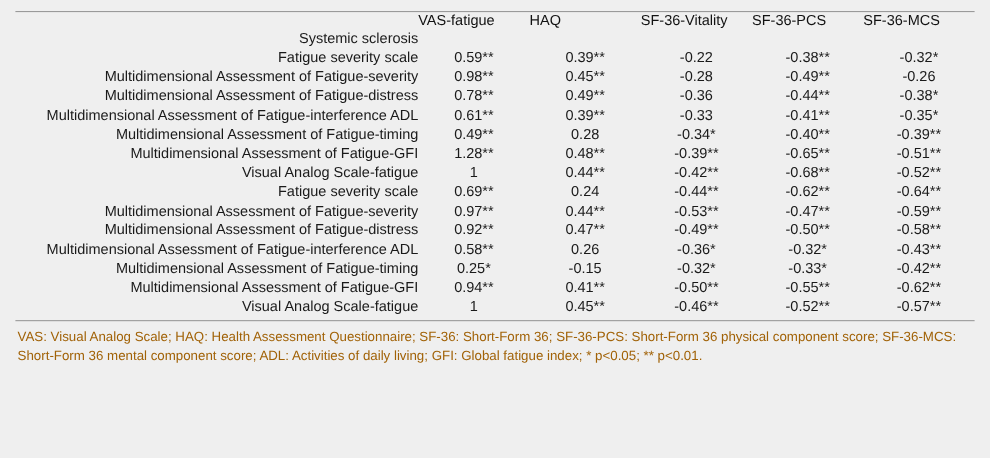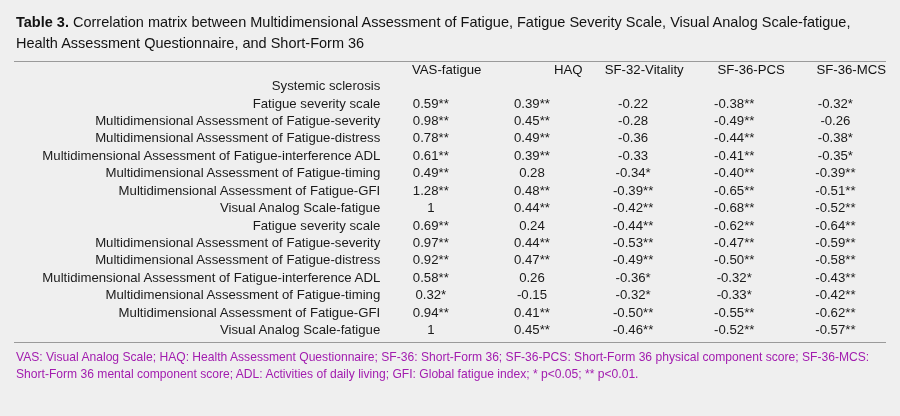--- a/index.html
+++ b/index.html
@@ -43,21 +43,21 @@
     border-collapse: collapse;
     font-size: 13.2px;
     table-layout: fixed;
   }
   table.matrix th, table.matrix td {
     padding: 0;
     font-weight: normal;
     vertical-align: bottom;
   }
   thead th {
-    text-align: right;
+    text-align: left;
     padding: 7px 0 7px 0;
     font-size: 13.2px;
     color: #121212;
   }
   thead th.col-label {
     text-align: left;
   }
   tbody td {
     padding: 1.5px 0;
     line-height: 1.32;
@@ -75,52 +75,49 @@
   }
   tr.item td.rowlabel {
     padding-left: 18px;
   }
   .colw-label { width: 42%; }
   .colw-v { width: 11.6%; }
   .footnote {
     font-size: 12.1px;
     line-height: 1.38;
     padding: 6px 2px 0 2px;
-    color: #a21caf;
+    color: #a16207;
   }
   .spacer-line {
     height: 4px;
   }
 </style>
 </head>
 <body>
 
 <div class="table-wrap">
 
-  <div class="caption">
-    <span class="cap-label">Table 3.</span><span> Correlation matrix between Multidimensional Assessment of Fatigue, Fatigue Severity Scale, Visual Analog Scale-fatigue, Health Assessment Questionnaire, and Short-Form 36</span>
-  </div>
 
   <hr class="rule">
 
   <table class="matrix">
     <colgroup>
       <col class="colw-label">
       <col class="colw-v">
       <col class="colw-v">
       <col class="colw-v">
       <col class="colw-v">
       <col class="colw-v">
     </colgroup>
     <thead>
       <tr>
         <th class="col-label"></th>
         <th>VAS-fatigue</th>
         <th>HAQ</th>
-        <th>SF-32-Vitality</th>
+        <th>SF-36-Vitality</th>
         <th>SF-36-PCS</th>
         <th>SF-36-MCS</th>
       </tr>
     </thead>
     <tbody>
       <tr class="group">
         <td class="rowlabel">Systemic sclerosis</td>
         <td class="val"></td>
         <td class="val"></td>
         <td class="val"></td>
@@ -213,21 +210,21 @@
       <tr class="item">
         <td class="rowlabel">Multidimensional Assessment of Fatigue-interference ADL</td>
         <td class="val">0.58**</td>
         <td class="val">0.26</td>
         <td class="val">-0.36*</td>
         <td class="val">-0.32*</td>
         <td class="val">-0.43**</td>
       </tr>
       <tr class="item">
         <td class="rowlabel">Multidimensional Assessment of Fatigue-timing</td>
-        <td class="val">0.32*</td>
+        <td class="val">0.25*</td>
         <td class="val">-0.15</td>
         <td class="val">-0.32*</td>
         <td class="val">-0.33*</td>
         <td class="val">-0.42**</td>
       </tr>
       <tr class="item">
         <td class="rowlabel">Multidimensional Assessment of Fatigue-GFI</td>
         <td class="val">0.94**</td>
         <td class="val">0.41**</td>
         <td class="val">-0.50**</td>

